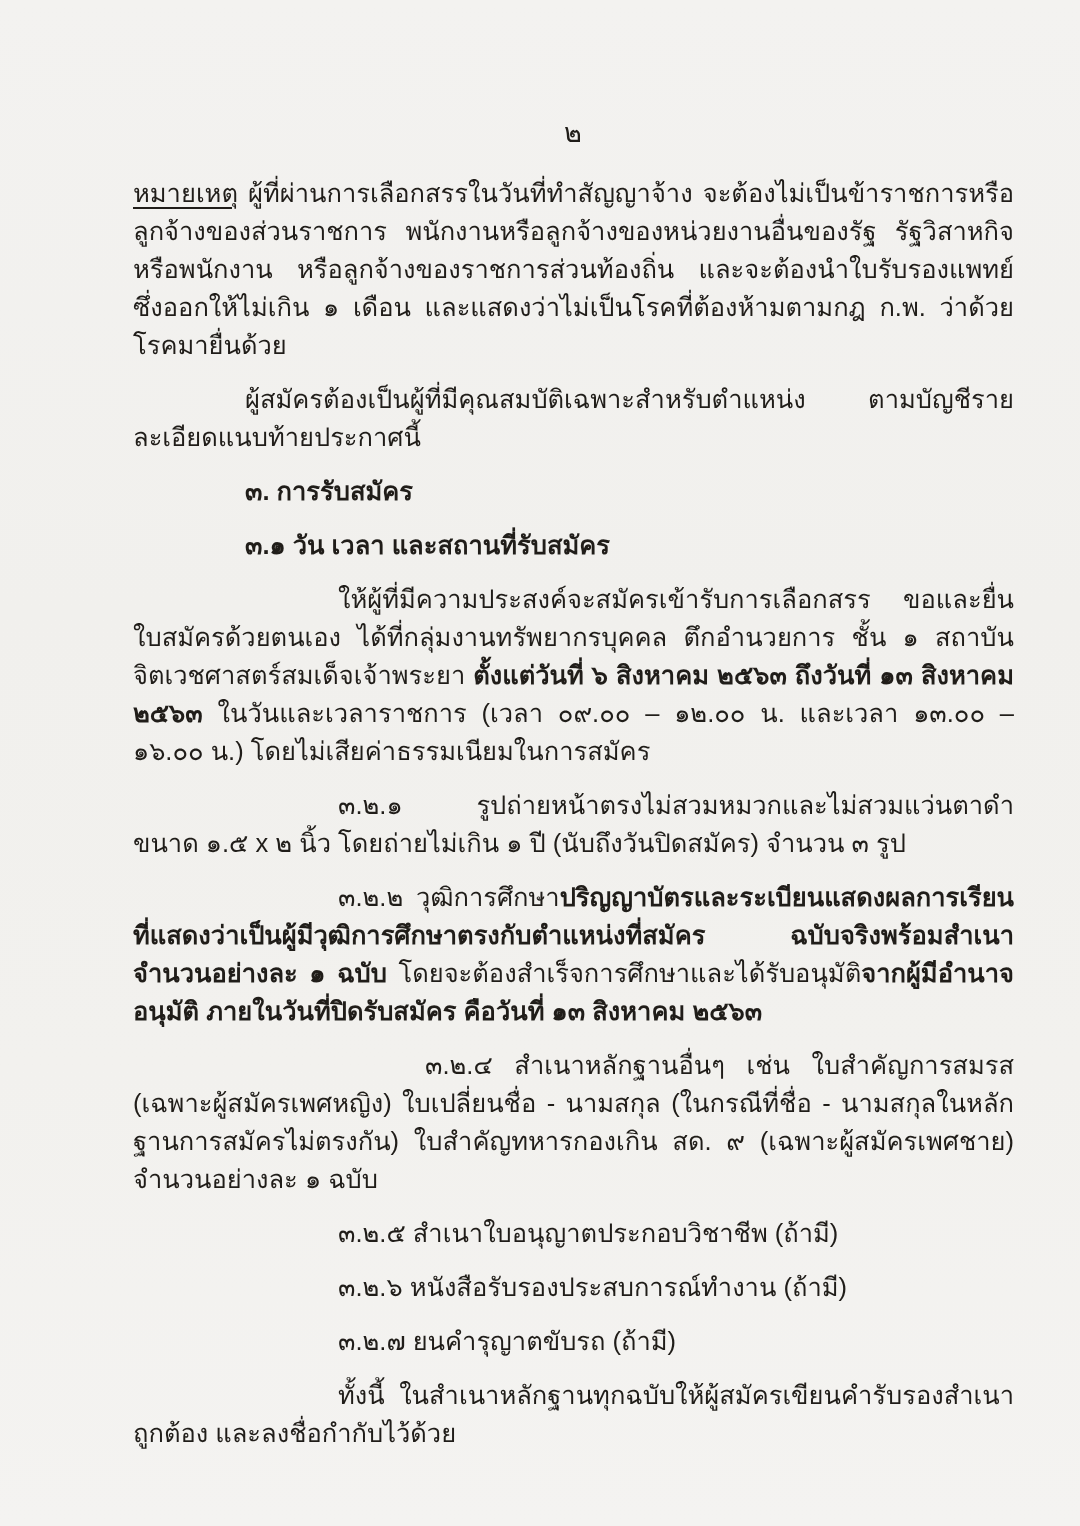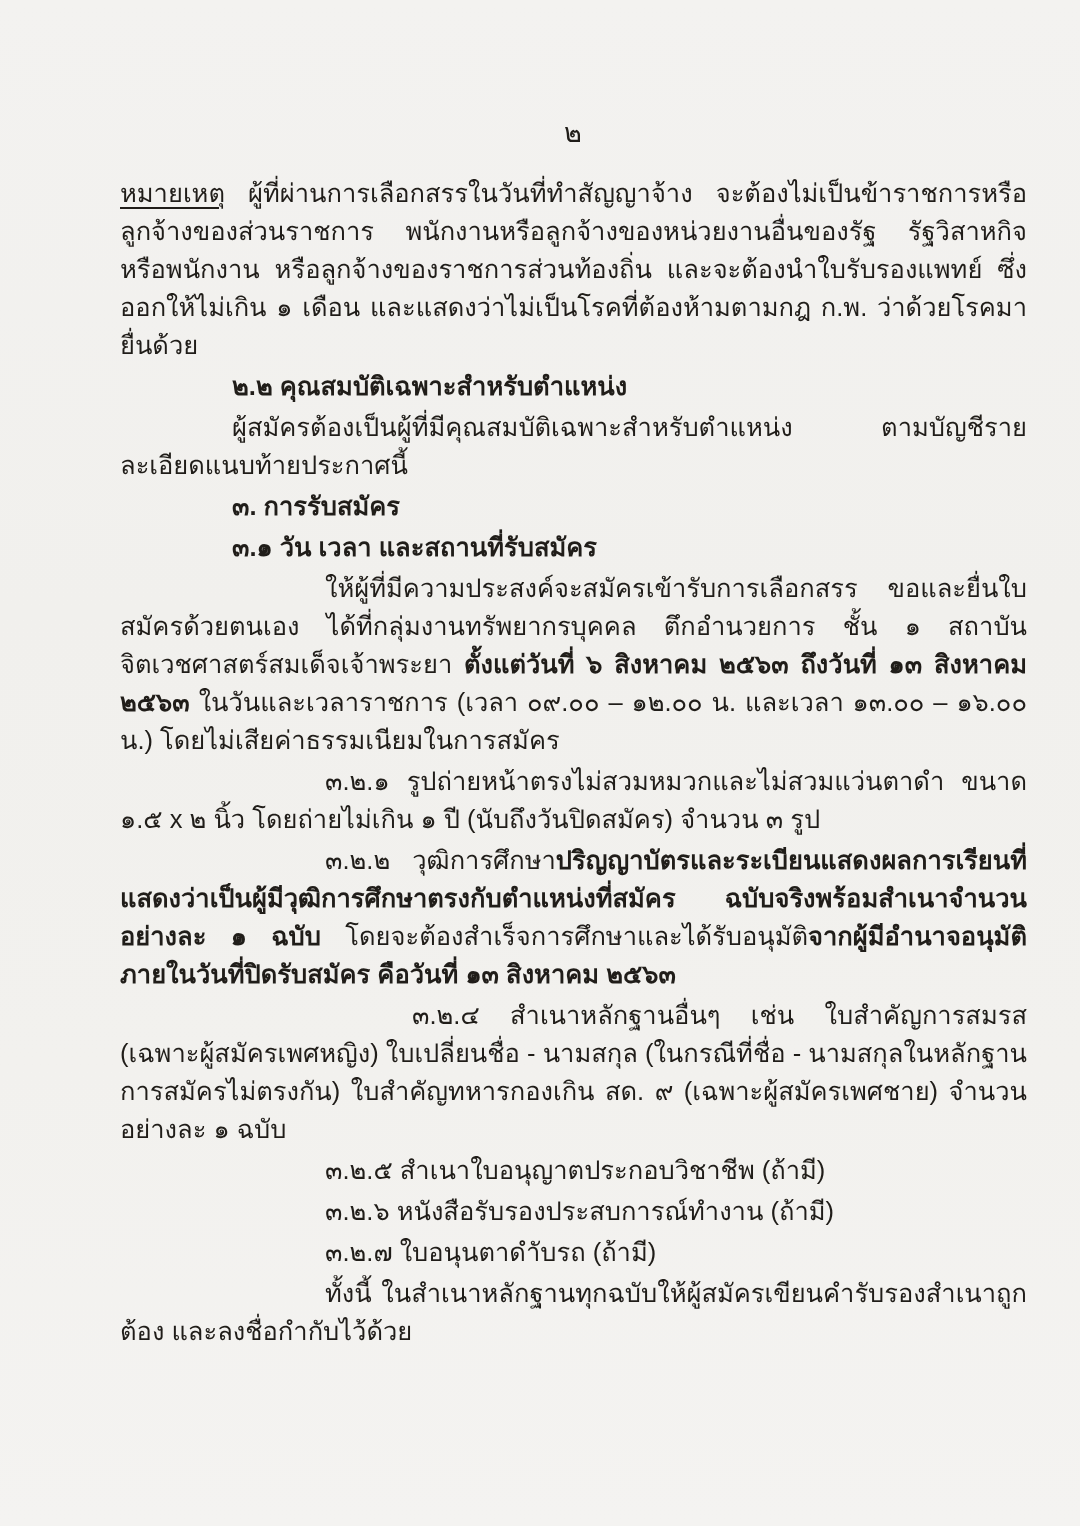--- a/index.html
+++ b/index.html
@@ -19,21 +19,21 @@
   }
   .page-number {
     text-align: center;
     font-size: 27px;
     line-height: 30px;
     margin-bottom: 26px;
     letter-spacing: 1px;
   }
   .doc-body { }
   p.para {
-    margin: 3px;
+    margin: 16px;
     font-size: 25.5px;
     line-height: 38px;
     text-align: justify;
     word-break: normal;
   }
   
   p.indent-none { text-indent: 0; }
   p.indent-tab1 { text-indent: 112px; }
   p.indent-tab2 { text-indent: 205px; }
   p.indent-tab3 { text-indent: 292px; }
@@ -43,27 +43,26 @@
   .run-bold-underline { font-weight: bold; text-underline-offset: 5px; }
 </style>
 </head>
 <body>
 
 <div class="page">
   <div class="page-number">๒</div>
 
   <div id="doc-body" class="doc-body">
       <p class="para indent-none"><span class="run-underline">หมายเหตุ</span><span class="run-normal"> ผู้ที่ผ่านการเลือกสรรในวันที่ทำสัญญาจ้าง จะต้องไม่เป็นข้าราชการหรือลูกจ้างของส่วนราชการ พนักงานหรือลูกจ้างของหน่วยงานอื่นของรัฐ รัฐวิสาหกิจ หรือพนักงาน หรือลูกจ้างของราชการส่วนท้องถิ่น และจะต้องนำใบรับรองแพทย์ ซึ่งออกให้ไม่เกิน ๑ เดือน และแสดงว่าไม่เป็นโรคที่ต้องห้ามตามกฎ ก.พ. ว่าด้วยโรคมายื่นด้วย</span></p>
-      <p class="para indent-tab1"><span class="run-bold">๒.๒  คุณสมบัติเฉพาะสำหรับตำแหน่ง</span></p>
       <p class="para indent-tab1"><span class="run-normal">ผู้สมัครต้องเป็นผู้ที่มีคุณสมบัติเฉพาะสำหรับตำแหน่ง ตามบัญชีรายละเอียดแนบท้ายประกาศนี้</span></p>
       <p class="para indent-tab1"><span class="run-bold-underline">๓. การรับสมัคร</span></p>
       <p class="para indent-tab1"><span class="run-bold">๓.๑  วัน เวลา และสถานที่รับสมัคร</span></p>
       <p class="para indent-tab2"><span class="run-normal">ให้ผู้ที่มีความประสงค์จะสมัครเข้ารับการเลือกสรร ขอและยื่นใบสมัครด้วยตนเอง ได้ที่กลุ่มงานทรัพยากรบุคคล ตึกอำนวยการ ชั้น ๑ สถาบันจิตเวชศาสตร์สมเด็จเจ้าพระยา </span><span class="run-bold-underline">ตั้งแต่วันที่ ๖ สิงหาคม ๒๕๖๓ ถึงวันที่ ๑๓ สิงหาคม ๒๕๖๓</span><span class="run-normal"> ในวันและเวลาราชการ (เวลา ๐๙.๐๐ – ๑๒.๐๐ น. และเวลา ๑๓.๐๐ – ๑๖.๐๐ น.) โดยไม่เสียค่าธรรมเนียมในการสมัคร</span></p>
       <p class="para indent-tab2"><span class="run-normal">๓.๒.๑ รูปถ่ายหน้าตรงไม่สวมหมวกและไม่สวมแว่นตาดำ ขนาด ๑.๕ x ๒ นิ้ว โดยถ่ายไม่เกิน ๑ ปี (นับถึงวันปิดสมัคร) จำนวน ๓ รูป</span></p>
       <p class="para indent-tab2"><span class="run-normal">๓.๒.๒ วุฒิการศึกษา</span><span class="run-bold">ปริญญาบัตรและระเบียนแสดงผลการเรียนที่แสดงว่าเป็นผู้มีวุฒิการศึกษาตรงกับตำแหน่งที่สมัคร ฉบับจริงพร้อมสำเนาจำนวนอย่างละ ๑ ฉบับ </span><span class="run-normal">โดยจะต้องสำเร็จการศึกษาและได้รับอนุมัติ</span><span class="run-bold">จากผู้มีอำนาจอนุมัติ ภายในวันที่ปิดรับสมัคร คือวันที่ </span><span class="run-bold-underline">๑๓ สิงหาคม ๒๕๖๓</span></p>
       <p class="para indent-tab3"><span class="run-normal">๓.๒.๔ สำเนาหลักฐานอื่นๆ เช่น ใบสำคัญการสมรส (เฉพาะผู้สมัครเพศหญิง) ใบเปลี่ยนชื่อ - นามสกุล (ในกรณีที่ชื่อ - นามสกุลในหลักฐานการสมัครไม่ตรงกัน) ใบสำคัญทหารกองเกิน สด. ๙ (เฉพาะผู้สมัครเพศชาย) จำนวนอย่างละ ๑ ฉบับ</span></p>
       <p class="para indent-tab2"><span class="run-normal">๓.๒.๕ สำเนาใบอนุญาตประกอบวิชาชีพ (ถ้ามี)</span></p>
       <p class="para indent-tab2"><span class="run-normal">๓.๒.๖ หนังสือรับรองประสบการณ์ทำงาน (ถ้ามี)</span></p>
-      <p class="para indent-tab2"><span class="run-normal">๓.๒.๗ ใบอนุนตาดำับรถ (ถ้ามี)</span></p>
+      <p class="para indent-tab2"><span class="run-normal">๓.๒.๗ ยนคำรุญาตขับรถ (ถ้ามี)</span></p>
       <p class="para indent-tab2"><span class="run-normal">ทั้งนี้ ในสำเนาหลักฐานทุกฉบับให้ผู้สมัครเขียนคำรับรองสำเนาถูกต้อง และลงชื่อกำกับไว้ด้วย</span></p>
     </div>
 
 </div>
 
 </body></html>

